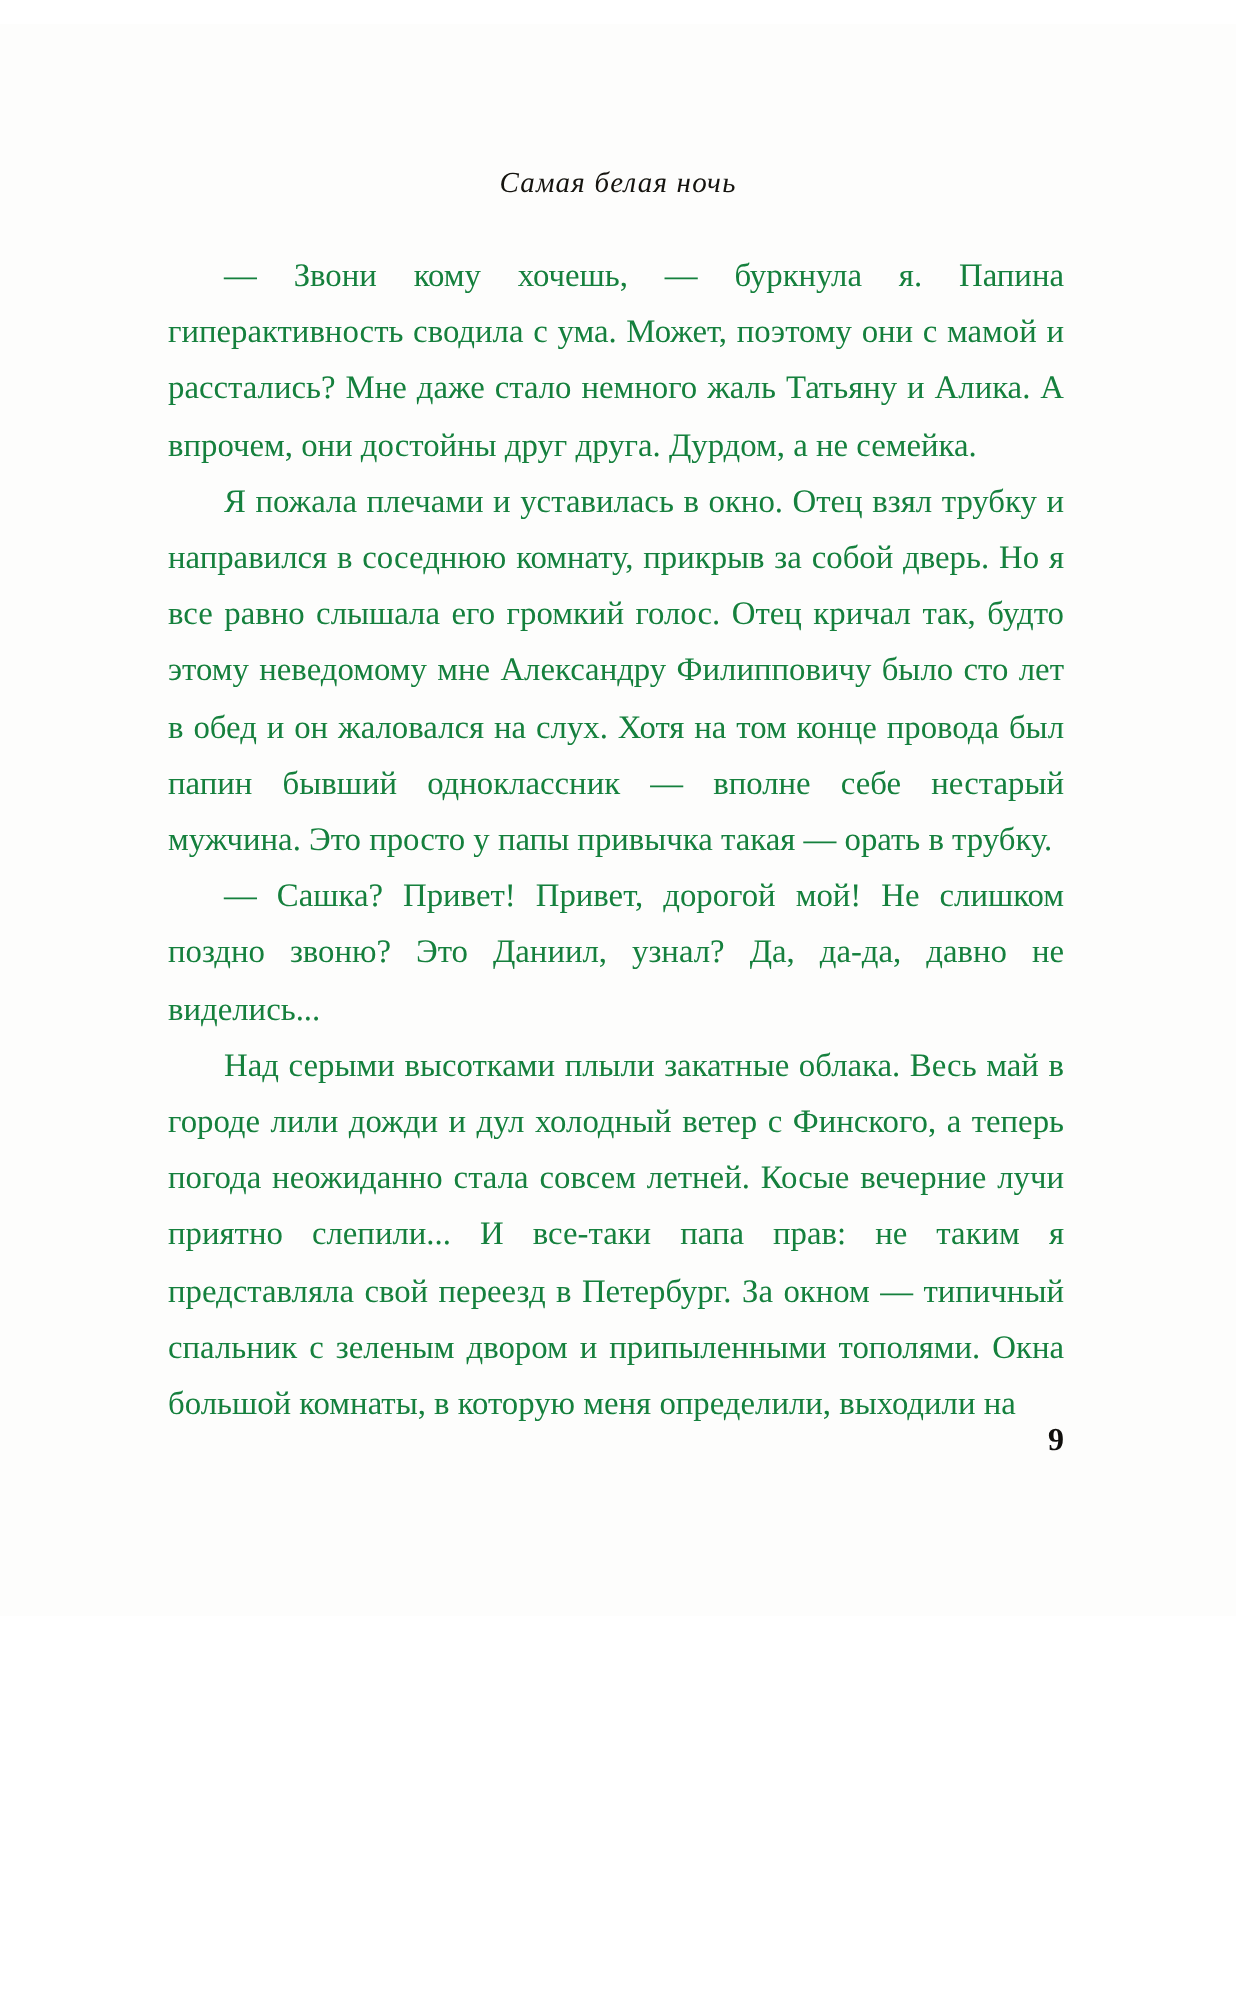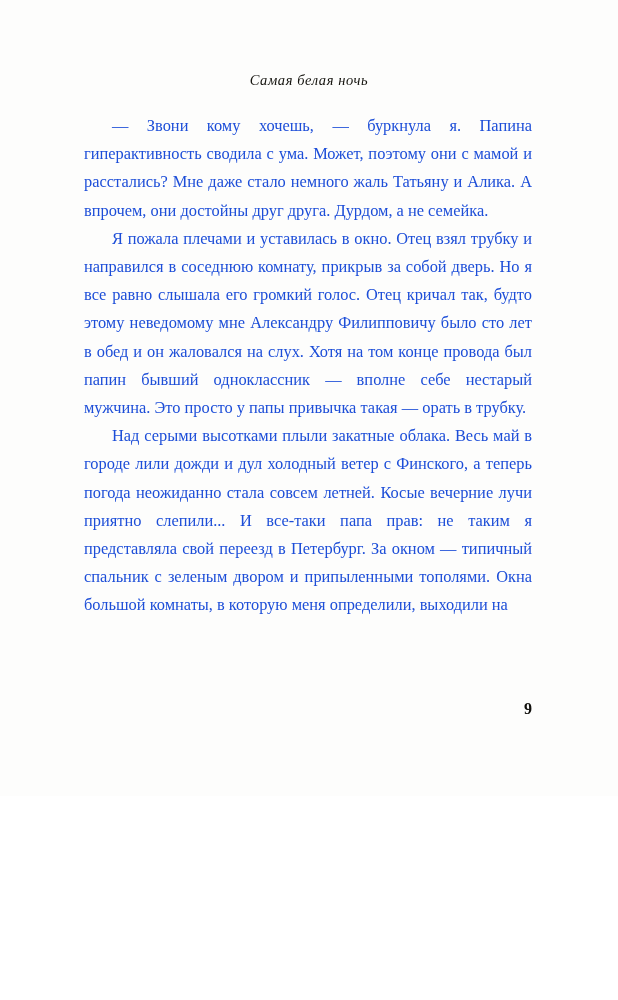--- a/index.html
+++ b/index.html
@@ -14,20 +14,21 @@
     font-family: "Liberation Serif", serif;
     color: #1a1a1a;
   }
   .page {
     position: relative;
     width: 618px;
     height: 796px;
     box-sizing: border-box;
     padding: 0;
     background: #fdfdfc;
+    margin-top: 12px;
   }
   .running-head {
     position: absolute;
     top: 72px;
     left: 0;
     width: 618px;
     text-align: center;
     font-family: "Liberation Serif", serif;
     font-style: italic;
     font-size: 14.5px;
@@ -36,21 +37,21 @@
   }
   .body-text {
     position: absolute;
     top: 112px;
     left: 84px;
     width: 448px;
     font-size: 16.4px;
     line-height: 28.2px;
     text-align: justify;
     text-justify: inter-word;
-    color: #1d4ed8;
+    color: #15803d;
     hyphens: manual;
   }
   .body-text p {
     margin: 0;
     text-indent: 28px;
   }
   .folio {
     position: absolute;
     bottom: 78px;
     right: 86px;
@@ -63,18 +64,19 @@
 </head>
 <body>
 
 <div class="page">
 
   <div class="running-head">Самая белая ночь</div>
 
   <div class="body-text">
     <p>— Звони кому хочешь, — буркнула я. Папина гиперактивность сводила с ума. Может, поэтому они с мамой и расстались? Мне даже стало немного жаль Татьяну и Алика. А впрочем, они достойны друг друга. Дурдом, а не семейка.</p>
     <p>Я пожала плечами и уставилась в окно. Отец взял трубку и направился в соседнюю комнату, прикрыв за собой дверь. Но я все равно слышала его громкий голос. Отец кричал так, будто этому неведомому мне Александру Филипповичу было сто лет в обед и он жаловался на слух. Хотя на том конце провода был папин бывший одноклассник — вполне себе нестарый мужчина. Это просто у папы привычка такая — орать в трубку.</p>
+    <p>— Сашка? Привет! Привет, дорогой мой! Не слишком поздно звоню? Это Даниил, узнал? Да, да-да, давно не виделись...</p>
     <p>Над серыми высотками плыли закатные облака. Весь май в городе лили дожди и дул холодный ветер с Финского, а теперь погода неожиданно стала совсем летней. Косые вечерние лучи приятно слепили... И все-таки папа прав: не таким я представляла свой переезд в Петербург. За окном — типичный спальник с зеленым двором и припыленными тополями. Окна большой комнаты, в которую меня определили, выходили на</p>
   </div>
 
   <div class="folio">9</div>
 
 </div>
 
 </body></html>

